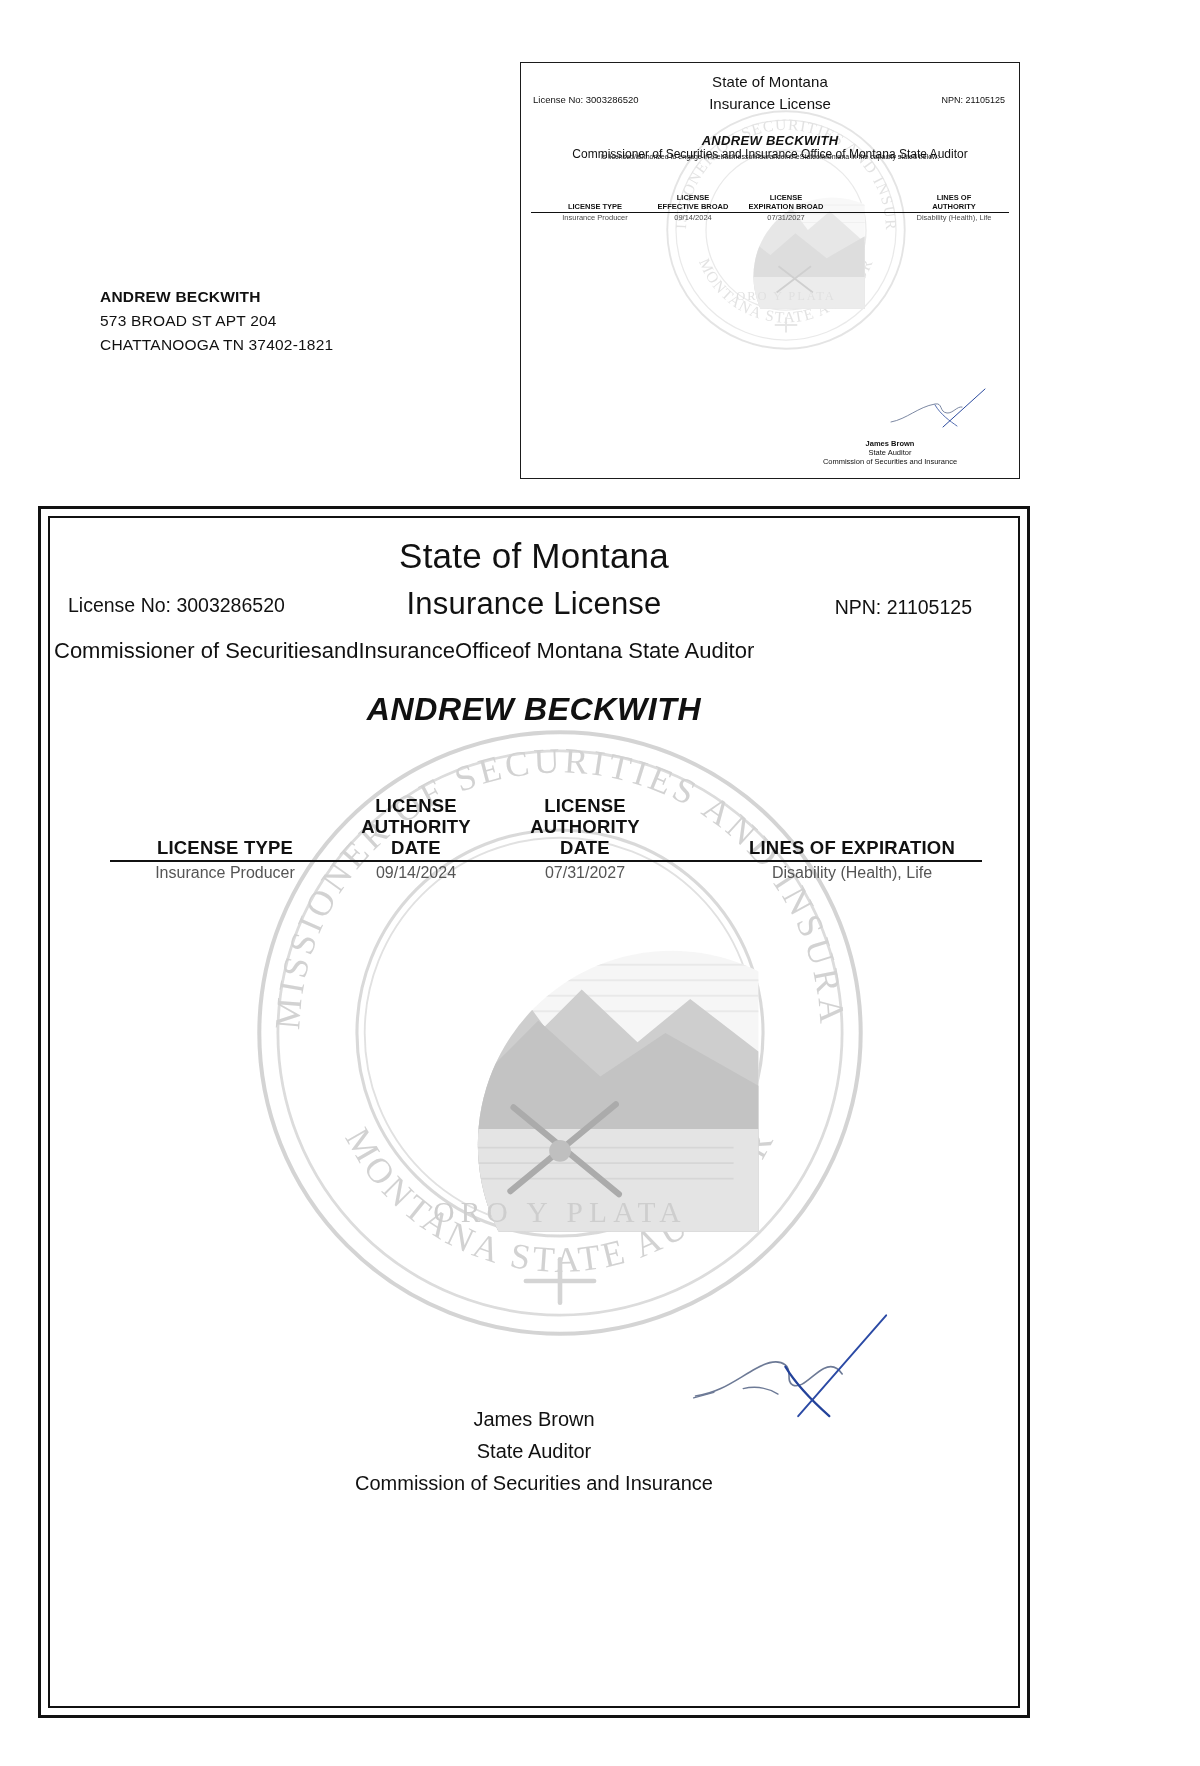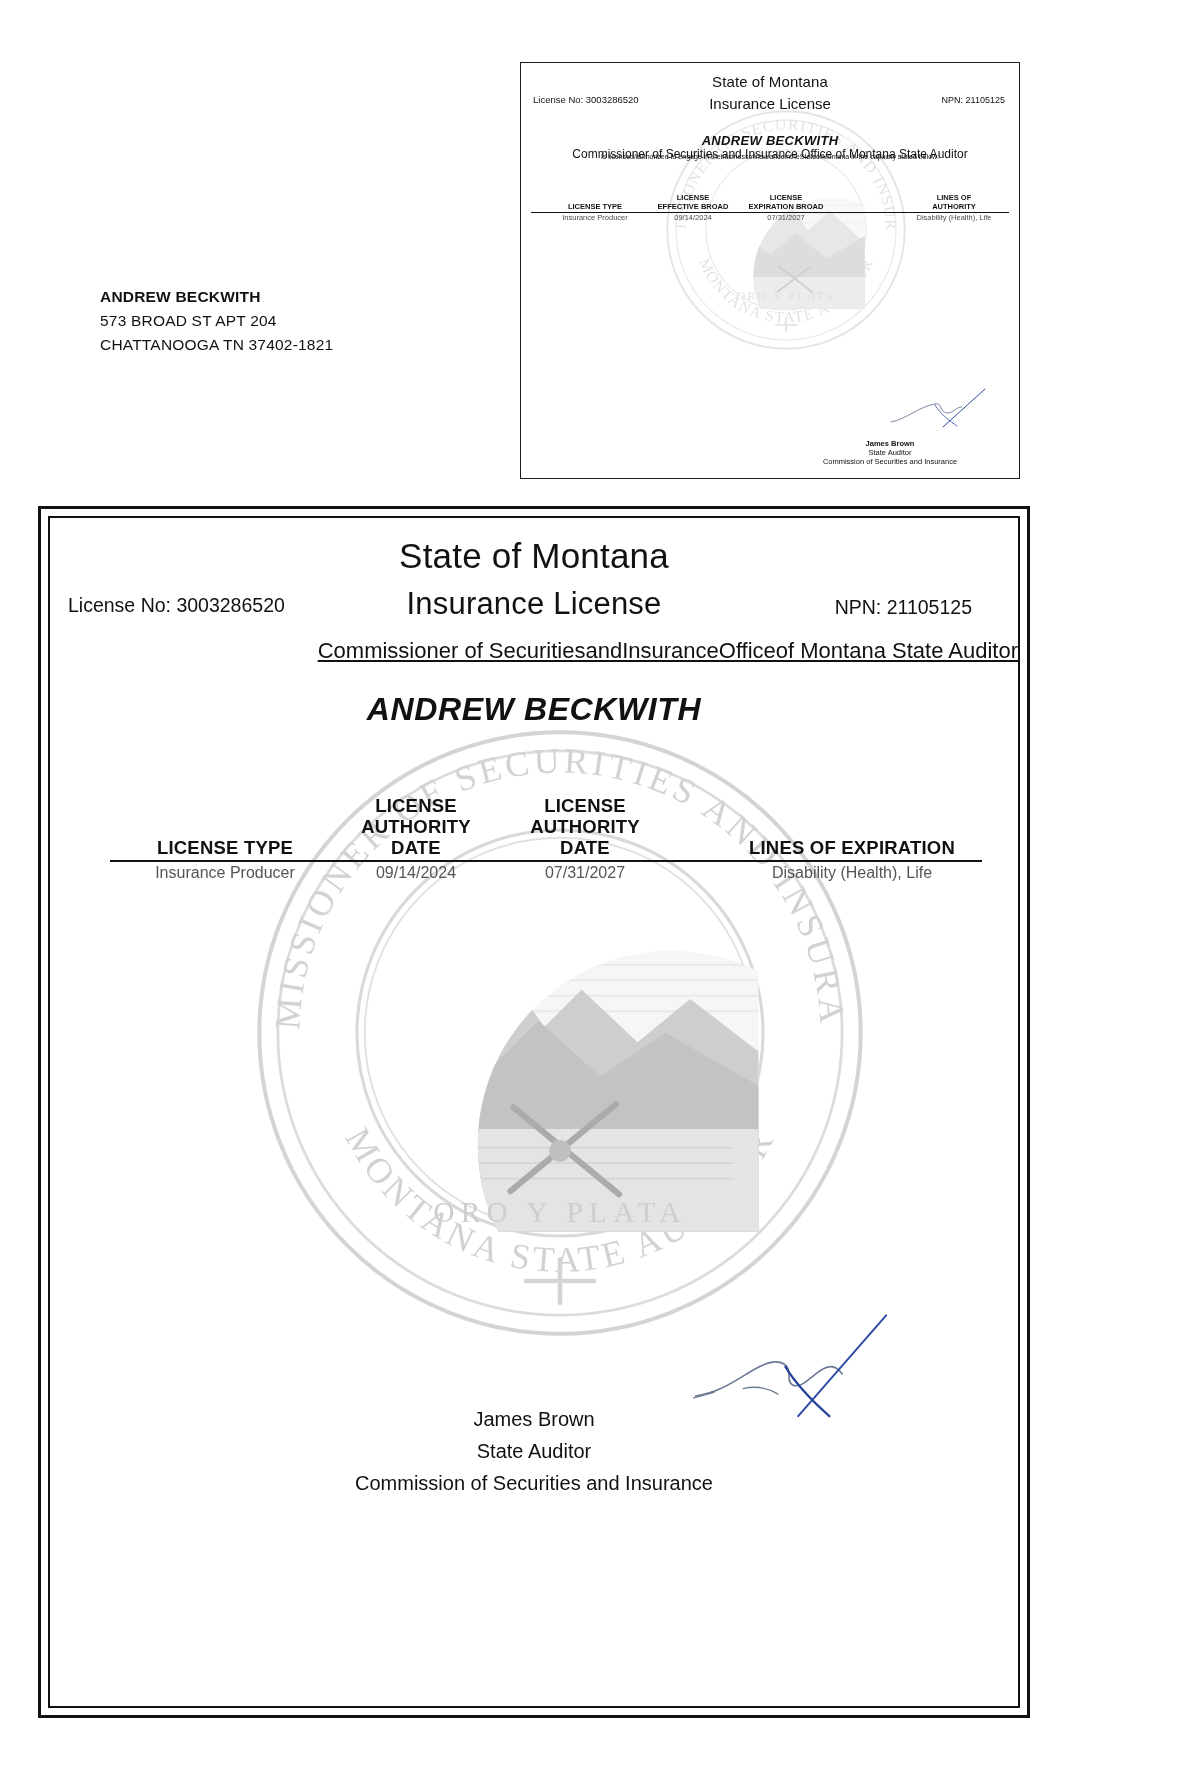--- a/index.html
+++ b/index.html
@@ -83,21 +83,21 @@
     position:absolute;left:0;right:0;top:18px;text-align:center;
     font-size:35px;letter-spacing:.2px;
   }
   .c-sub{
     position:absolute;left:0;right:0;top:68px;text-align:center;
     font-size:31px;letter-spacing:.2px;
   }
   .c-licno{position:absolute;left:18px;top:76px;font-size:19.5px;}
   .c-npn{position:absolute;right:46px;top:78px;font-size:19.5px;}
   .c-comm{
-    position:absolute;left:4px;right:0;top:120px;text-align:right;font-size:22px;text-decoration:underline;
+    position:absolute;left:4px;right:0;top:120px;text-align:left;font-size:22px;
   }
   .c-name{
     position:absolute;left:0;right:0;top:173px;text-align:center;
     font-size:32px;font-weight:bold;font-style:italic;letter-spacing:.6px;
   }
   .c-auth{
     position:absolute;left:0;right:0;top:215px;text-align:center;font-size:15px;
   }
   .c-res{
     position:absolute;left:0;right:0;top:247px;text-align:center;

